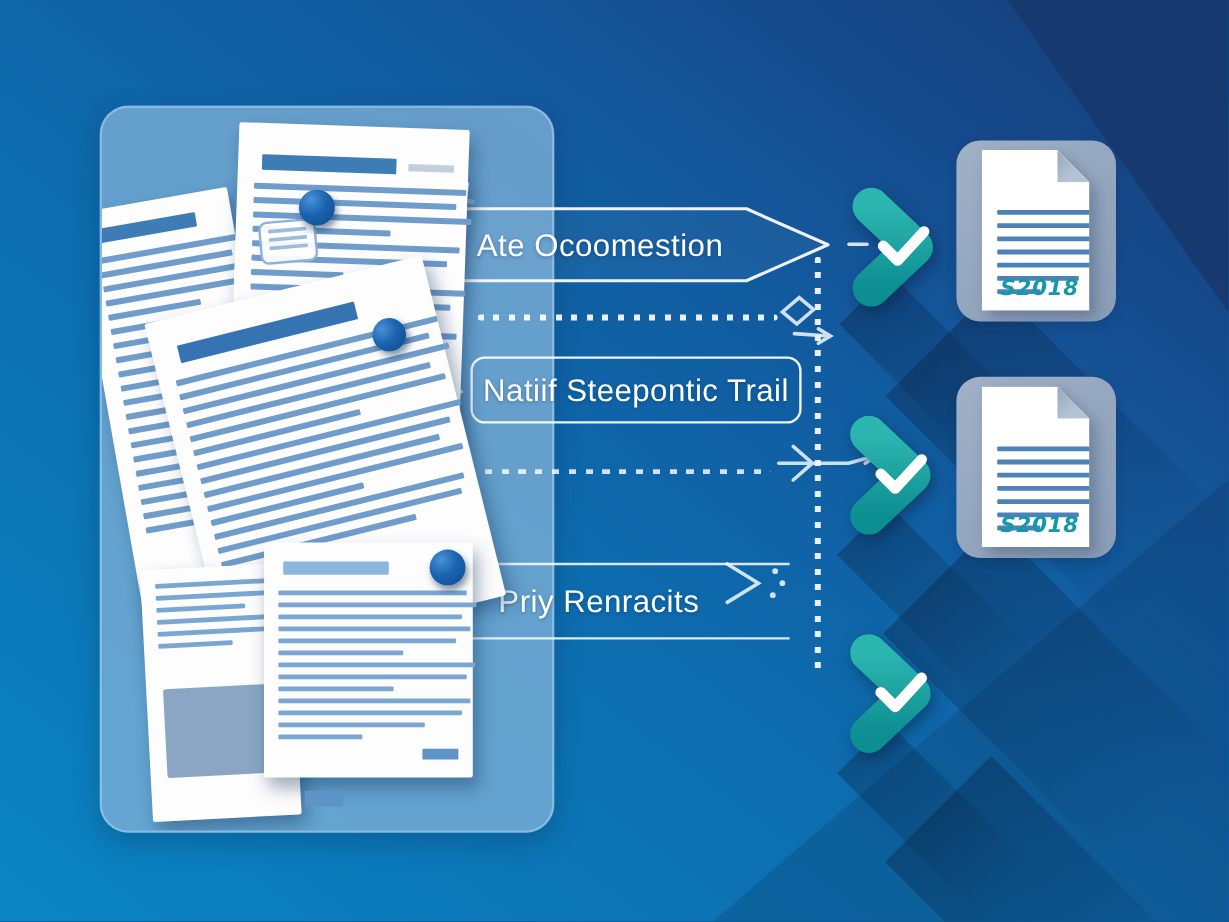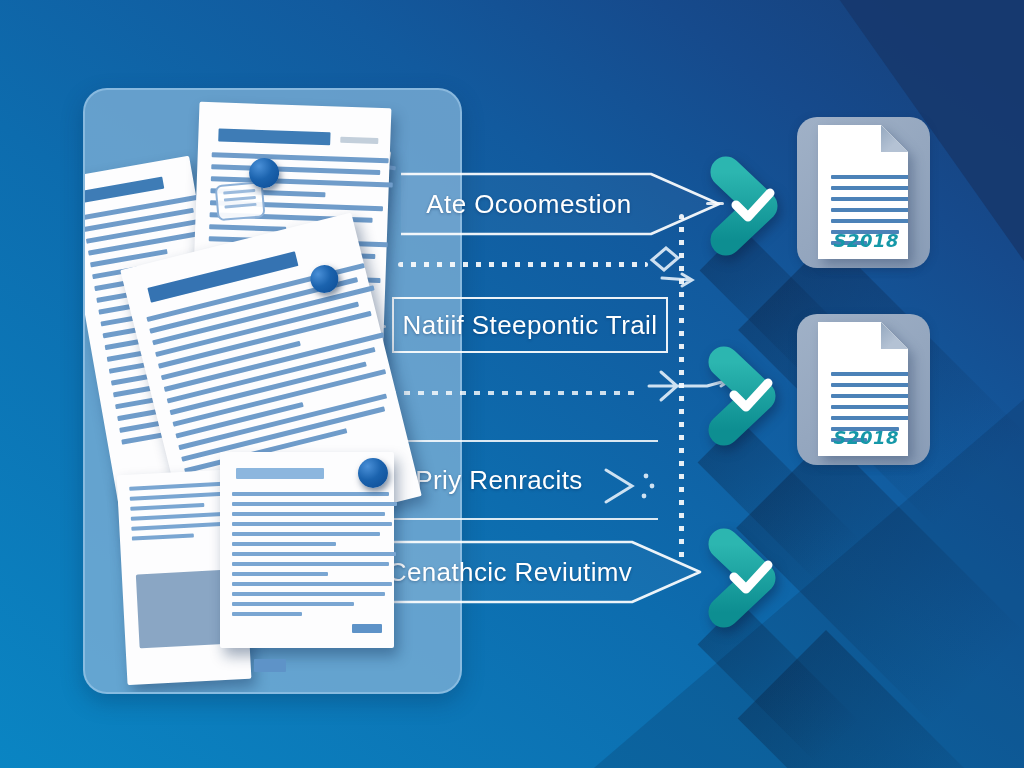--- a/index.html
+++ b/index.html
@@ -32,21 +32,21 @@
     transform:rotate(-7deg);background:rgba(255,255,255,.92);padding:5px 6px;box-sizing:border-box;}
   .stamp i{display:block;height:3px;background:#9cbbdd;margin-bottom:4px;border-radius:1px;}
   .imgblock{position:absolute;background:#8aa6c4;border-radius:2px;}
   .minirect{position:absolute;background:#5e93c8;border-radius:1px;}
 
   
   .banner{position:absolute;color:#fff;}
   .banner svg{position:absolute;left:0;top:0;}
   .banner .lbl{position:absolute;inset:0;display:flex;align-items:center;justify-content:center;
     font-size:26px;letter-spacing:.4px;text-shadow:0 1px 3px rgba(0,30,70,.35);white-space:nowrap;}
-  .banner-rect{border:2.5px solid rgba(255,255,255,.92);border-radius:0;box-sizing:border-box;}
+  .banner-rect{border:2.5px solid rgba(255,255,255,.92);border-radius:12px;box-sizing:border-box;}
   .banner-rect::before{content:"";position:absolute;left:-28px;top:50%;width:20px;height:3px;background:rgba(255,255,255,.85);border-radius:2px;}
   .banner-open{border-top:2.5px solid rgba(255,255,255,.85);border-bottom:2.5px solid rgba(255,255,255,.85);box-sizing:border-box;}
 
   
   .vdots{position:absolute;width:5px;background-image:repeating-linear-gradient(to bottom,rgba(255,255,255,.9) 0 5px,transparent 5px 13px);border-radius:3px;}
   .hdots{position:absolute;height:5px;background-image:repeating-linear-gradient(to right,rgba(255,255,255,.9) 0 5px,transparent 5px 13px);border-radius:3px;}
   .hdash{position:absolute;height:4px;background-image:repeating-linear-gradient(to right,rgba(255,255,255,.8) 0 6px,transparent 6px 14px);border-radius:2px;}
   .ldash{position:absolute;height:3px;background:rgba(255,255,255,.85);border-radius:2px;}
   .scribble{position:absolute;}
 
@@ -220,41 +220,35 @@
   <svg class="scribble" style="left:645px;top:360px;" width="92" height="48" viewBox="0 0 92 48">
     <path d="M4 26 H30 M16 12 L32 26 L16 40 M32 26 H62 M62 26 L84 20 M76 14 L86 20 L76 26" fill="none" stroke="rgba(240,248,255,.85)" stroke-width="3" stroke-linecap="round"></path>
   </svg>
   <svg class="scribble" style="left:598px;top:460px;" width="66" height="52" viewBox="0 0 66 52">
     <path d="M8 10 L34 26 L8 42" fill="none" stroke="rgba(240,248,255,.85)" stroke-width="3" stroke-linecap="round"></path>
     <circle cx="48" cy="16" r="2.4" fill="rgba(240,248,255,.85)"></circle>
     <circle cx="54" cy="26" r="2.4" fill="rgba(240,248,255,.85)"></circle>
     <circle cx="46" cy="36" r="2.4" fill="rgba(240,248,255,.85)"></circle>
   </svg>
 
-  <div class="banner" style="left:400px;top:171px;width:322px;height:66px;">
+  <div class="banner" style="left:371px;top:171px;width:322px;height:66px;">
     <svg width="322" height="66" viewBox="0 0 322 66">
       <path d="M1 3 H251 L319 33 L251 63 H1" fill="rgba(255,255,255,0.04)" stroke="rgba(255,255,255,0.92)" stroke-width="2.6" stroke-linejoin="round"></path>
     </svg>
     <div class="lbl" style="right:64px;">Ate Ocoomestion</div>
   </div>
 
   <div class="banner banner-rect" style="left:392px;top:297px;width:276px;height:56px;">
     <div class="lbl">Natiif Steepontic Trail</div>
   </div>
 
-  <div class="banner banner-open" style="left:388px;top:440px;width:270px;height:80px;">
+  <div class="banner banner-open" style="left:388px;top:469px;width:270px;height:64px;">
     <div class="lbl" style="right:48px;">Priy Renracits</div>
   </div>
 
-  <div class="banner" style="left:381px;top:539px;width:322px;height:66px;">
-    <svg width="322" height="66" viewBox="0 0 322 66">
-      <path d="M1 3 H251 L319 33 L251 63 H1" fill="rgba(255,255,255,0.04)" stroke="rgba(255,255,255,0.92)" stroke-width="2.6" stroke-linejoin="round"></path>
-    </svg>
-    <div class="lbl" style="right:64px;">Cenathcic Reviutimv</div>
-  </div>
 
   <svg class="badge" style="left:706px;top:156px;" width="76" height="100" viewBox="0 0 76 100">
     <defs>
         <linearGradient id="tg1" x1="0" y1="0" x2="0" y2="1">
       <stop offset="0" stop-color="#2cb6b0"></stop>
           <stop offset="1" stop-color="#0d8e91"></stop>
         </linearGradient>
       </defs>
     <path d="M20 16 L56 50 L20 84" fill="none" stroke="url(#tg1)" stroke-width="31" stroke-linecap="round" stroke-linejoin="round"></path>
     <path d="M30 49 L42 61 L64 37" fill="none" stroke="#ffffff" stroke-width="9" stroke-linecap="round" stroke-linejoin="round"></path>

